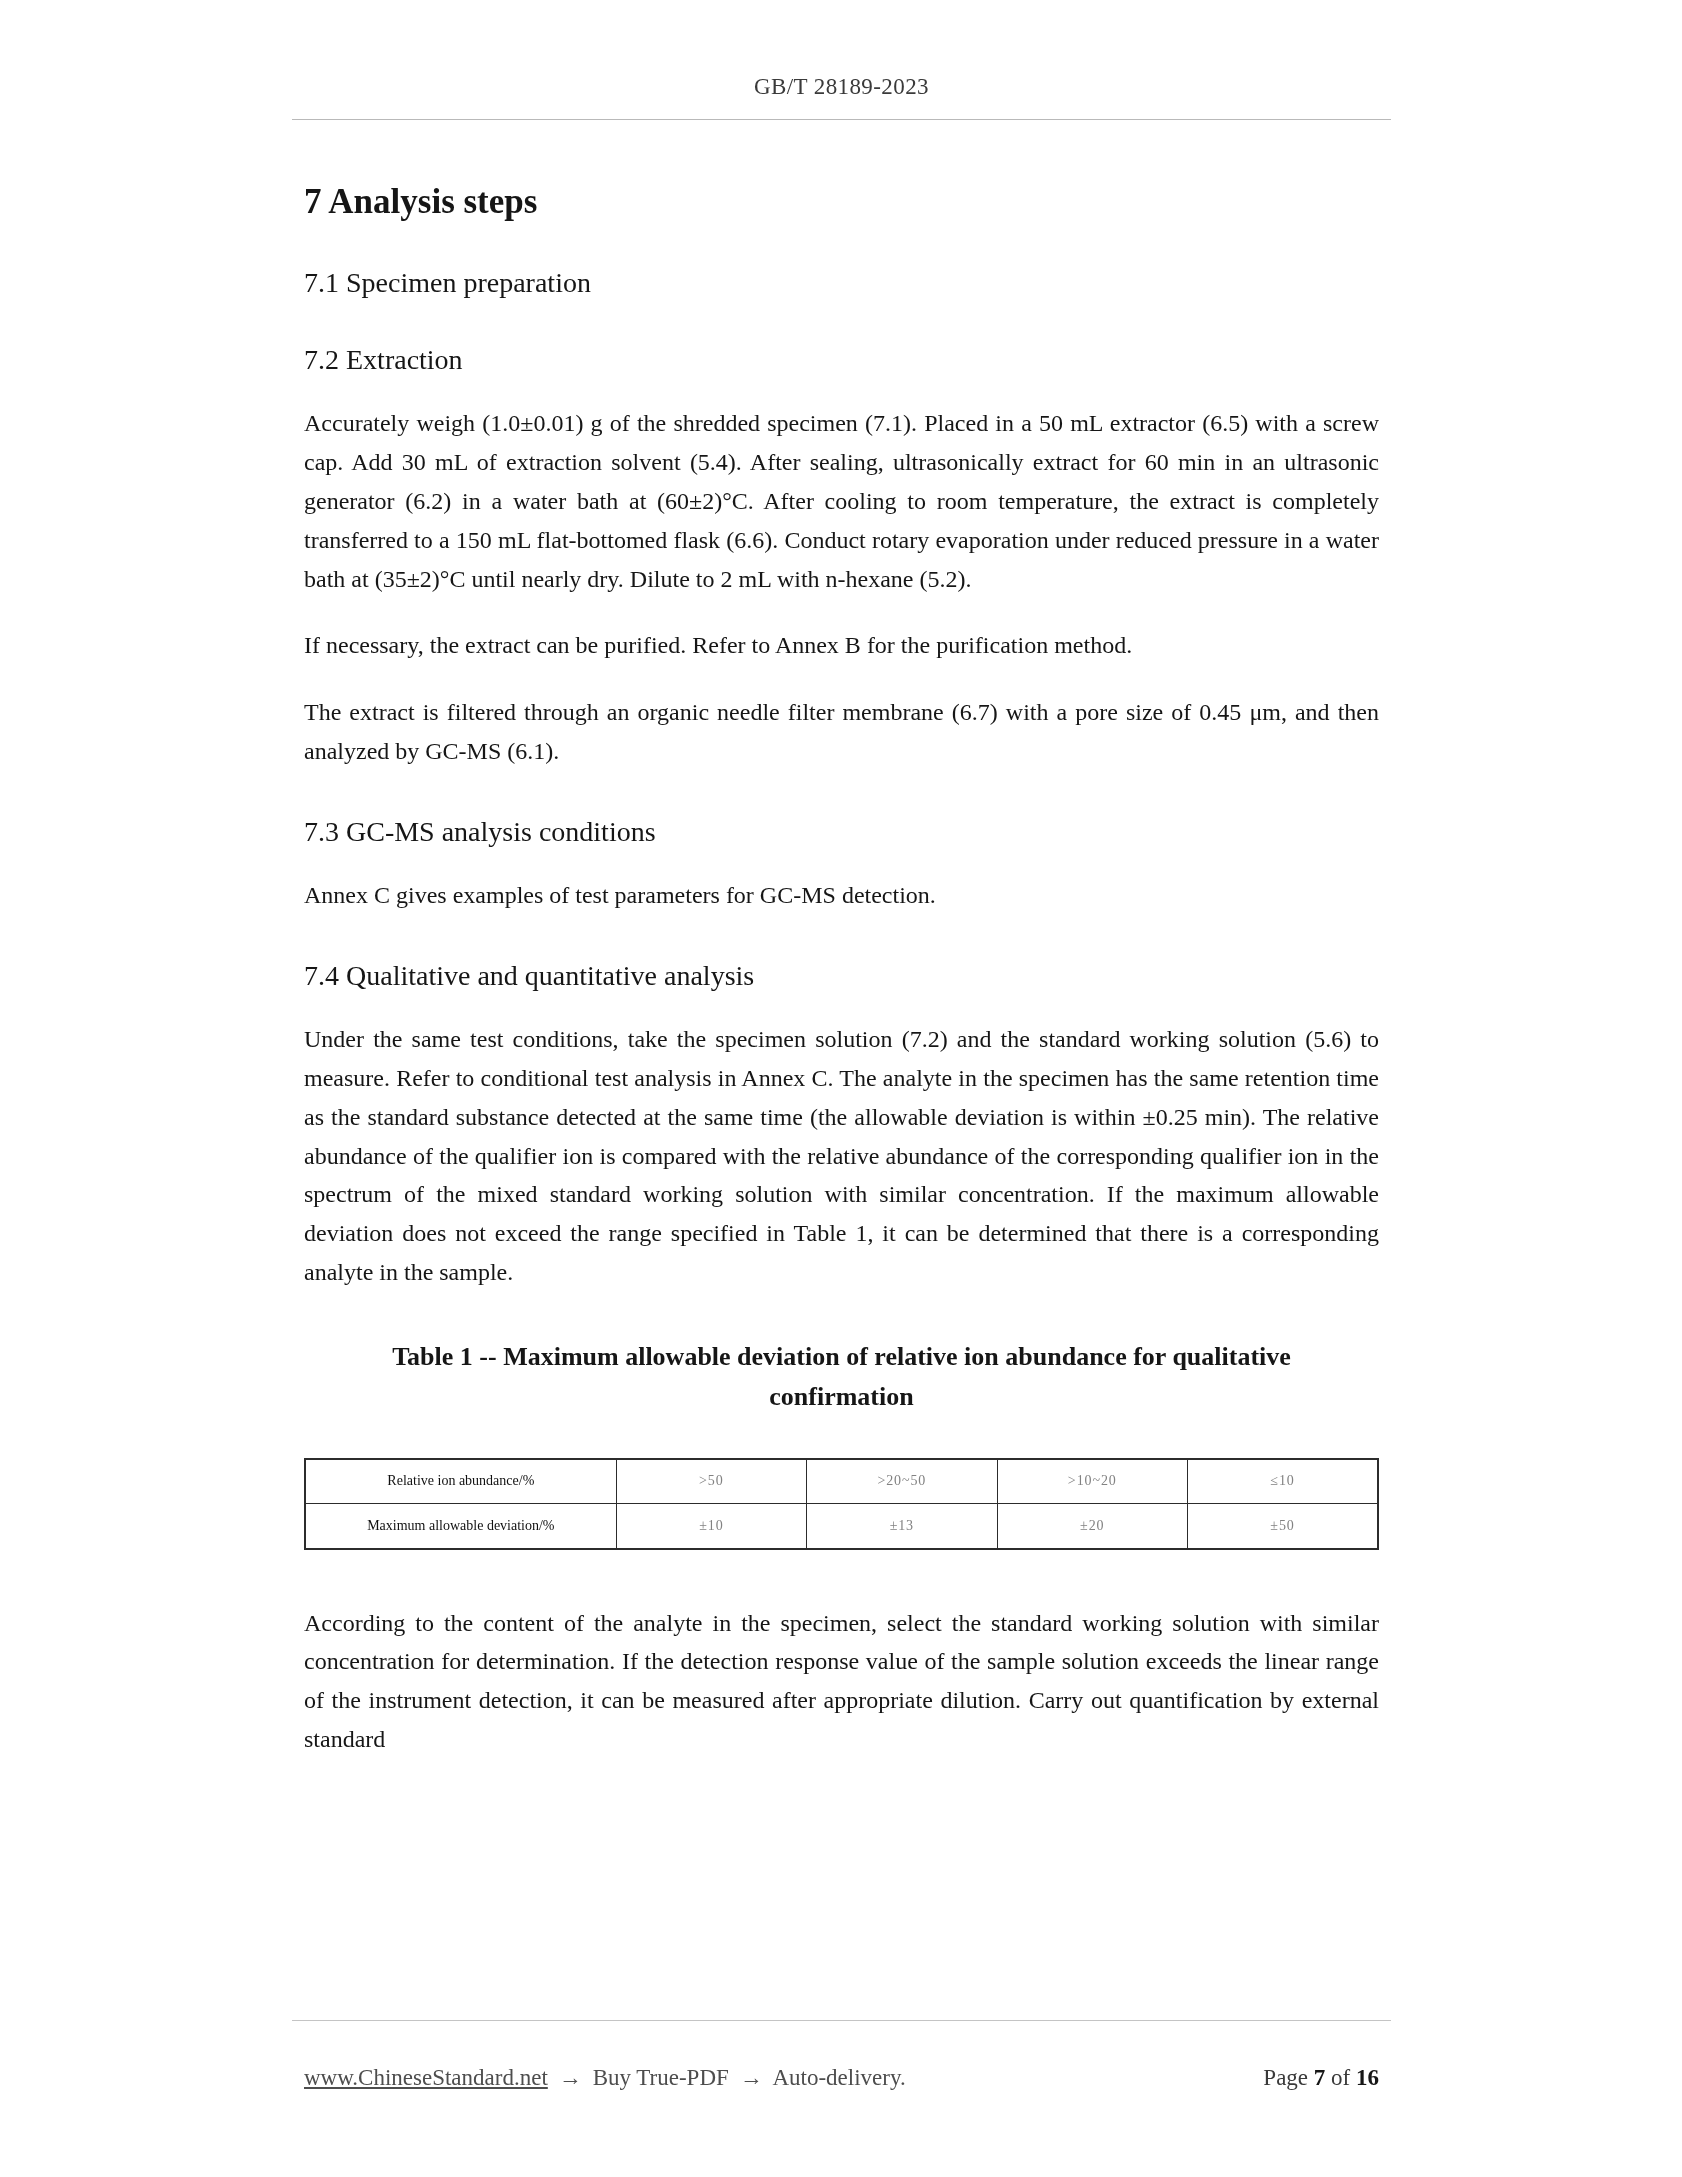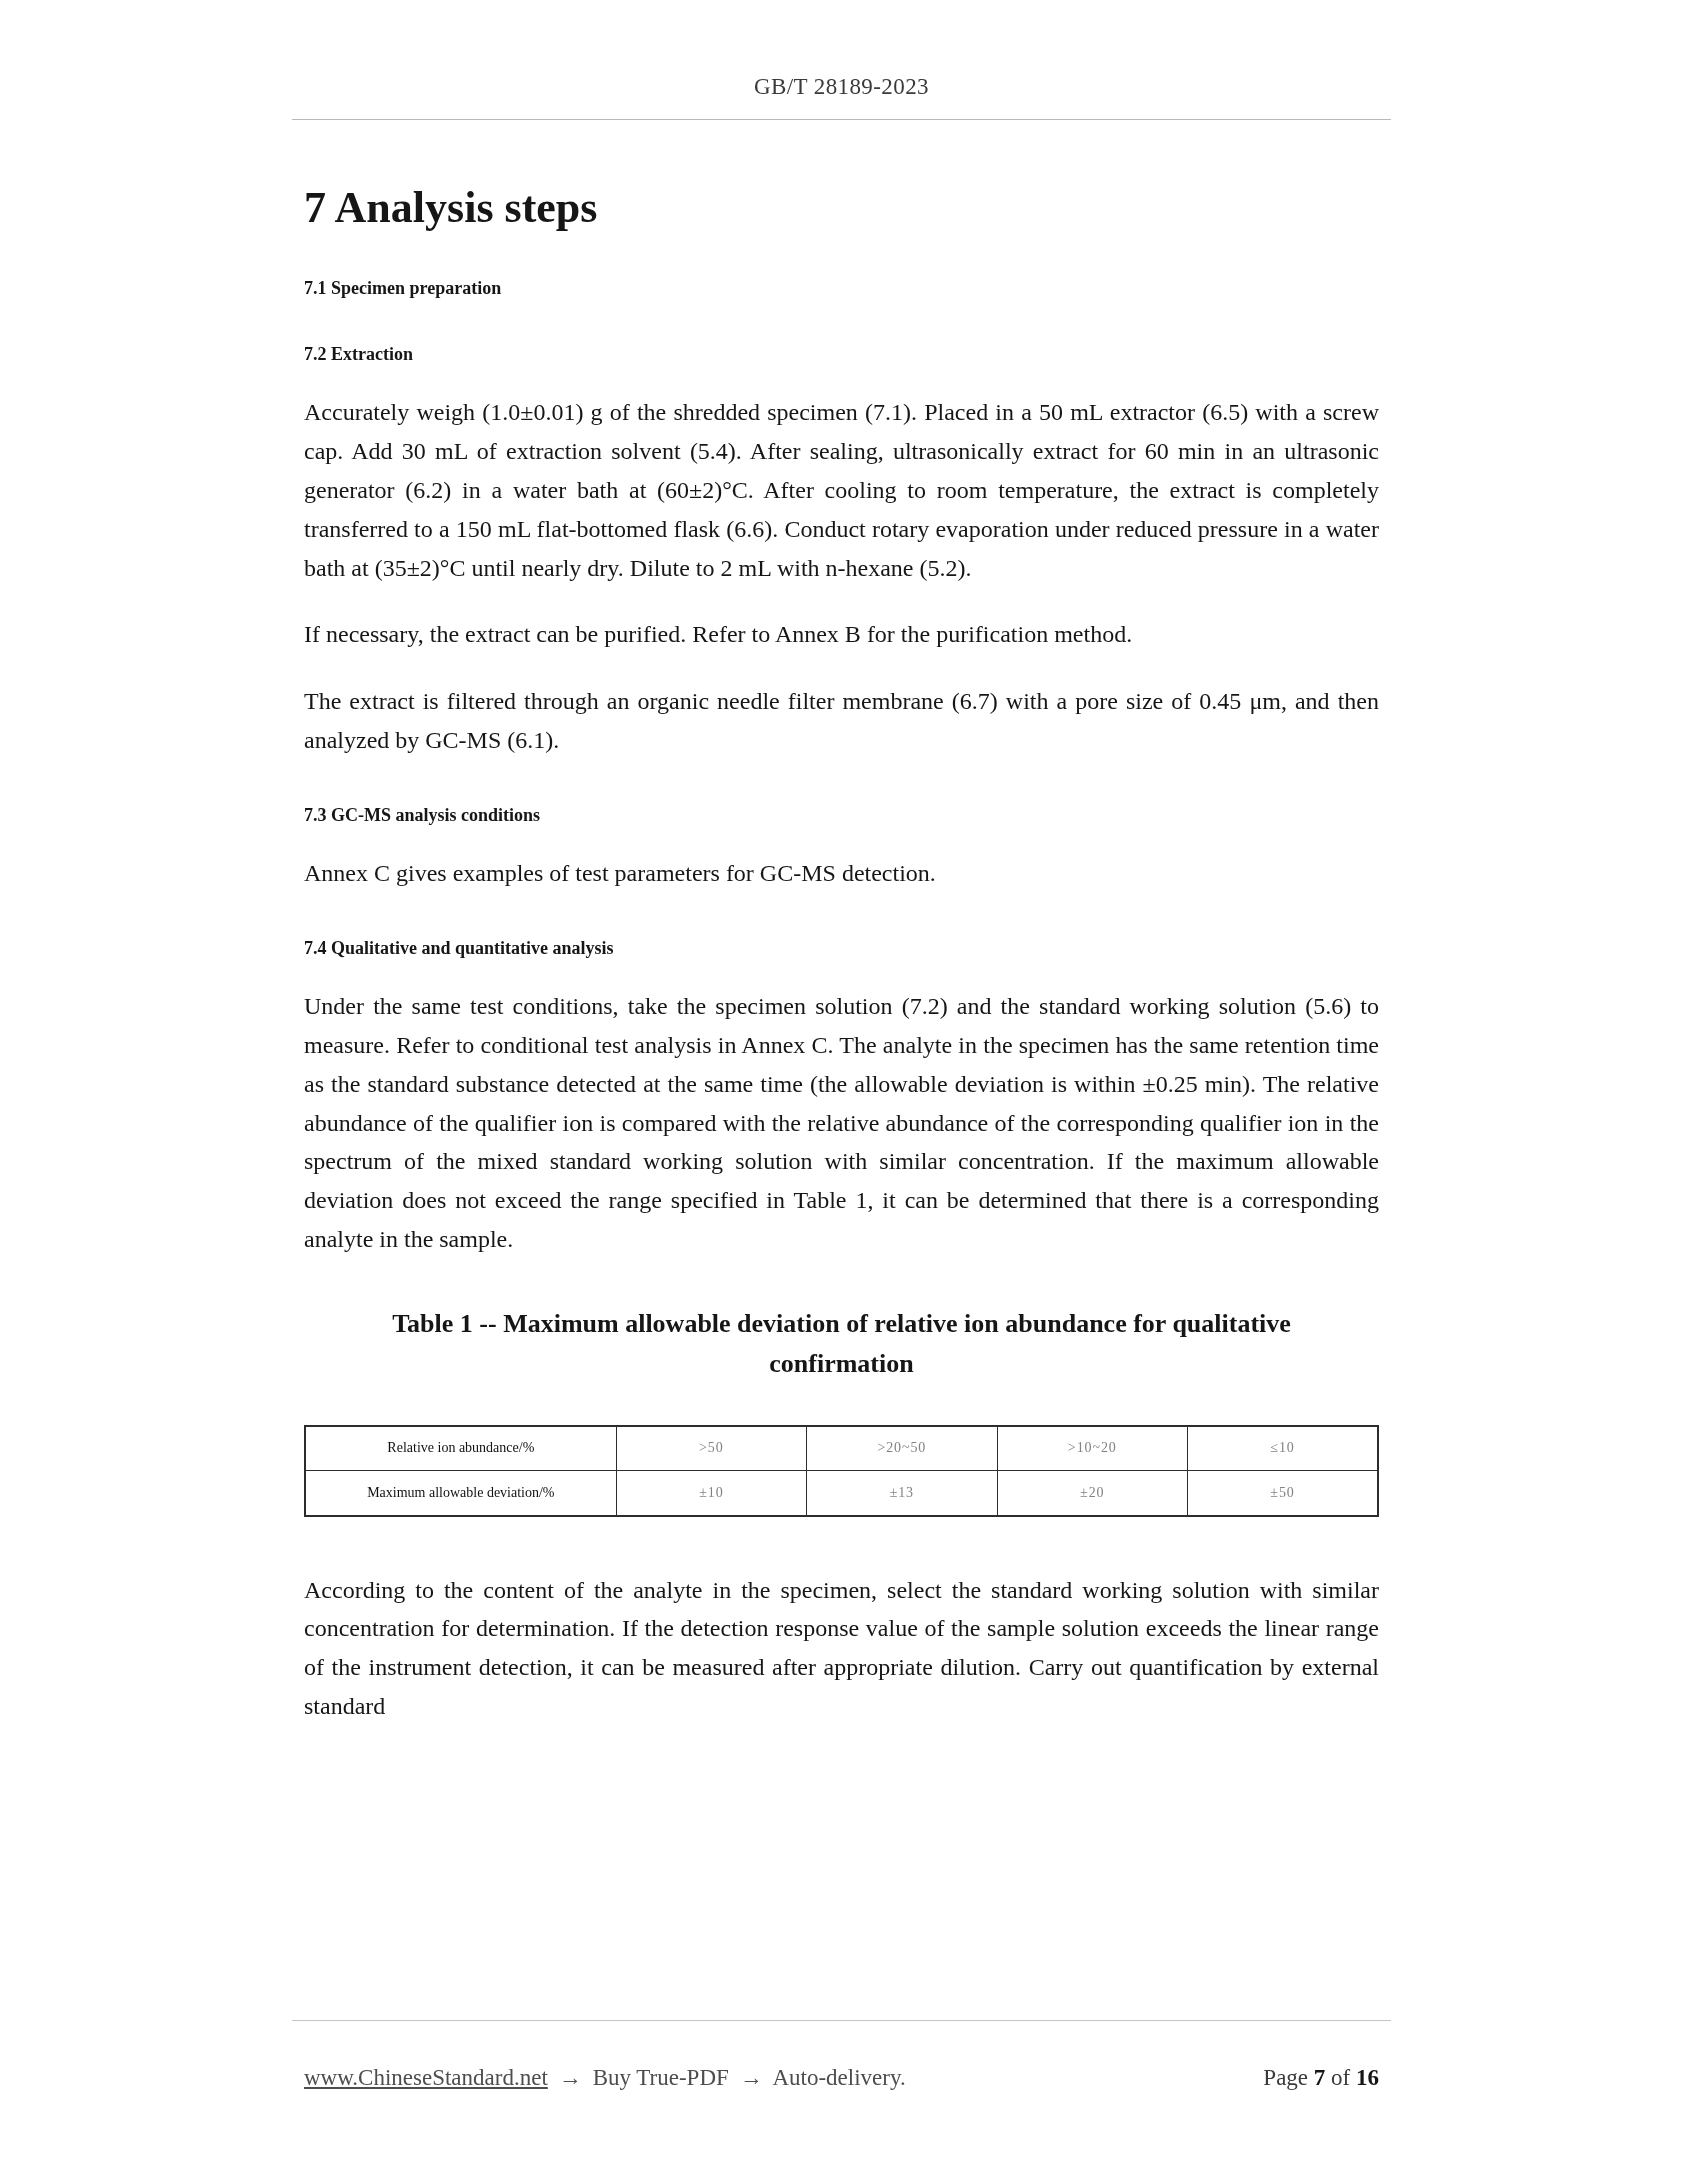--- a/index.html
+++ b/index.html
@@ -23,28 +23,28 @@
   }
   .header-rule {
     border: none;
     border-top: 1.7px solid #b9b9b9;
     margin: 19px 292px 0 292px;
   }
   .content {
     padding: 0 304px;
   }
   .h1 {
-    font-size: 44px;
+    font-size: 35px;
     font-weight: bold;
     margin-top: 62px;
     margin-bottom: 26px;
   }
   .h2 {
-    font-size: 18px;
-    font-weight: bold;
+    font-size: 28px;
+    font-weight: normal;
     margin-top: 45px;
     margin-bottom: 28px;
   }
   .para {
     font-size: 24px;
     line-height: 1.62;
     text-align: justify;
     margin-bottom: 28px;
   }
   .para.justify-last { text-align-last: justify; }

